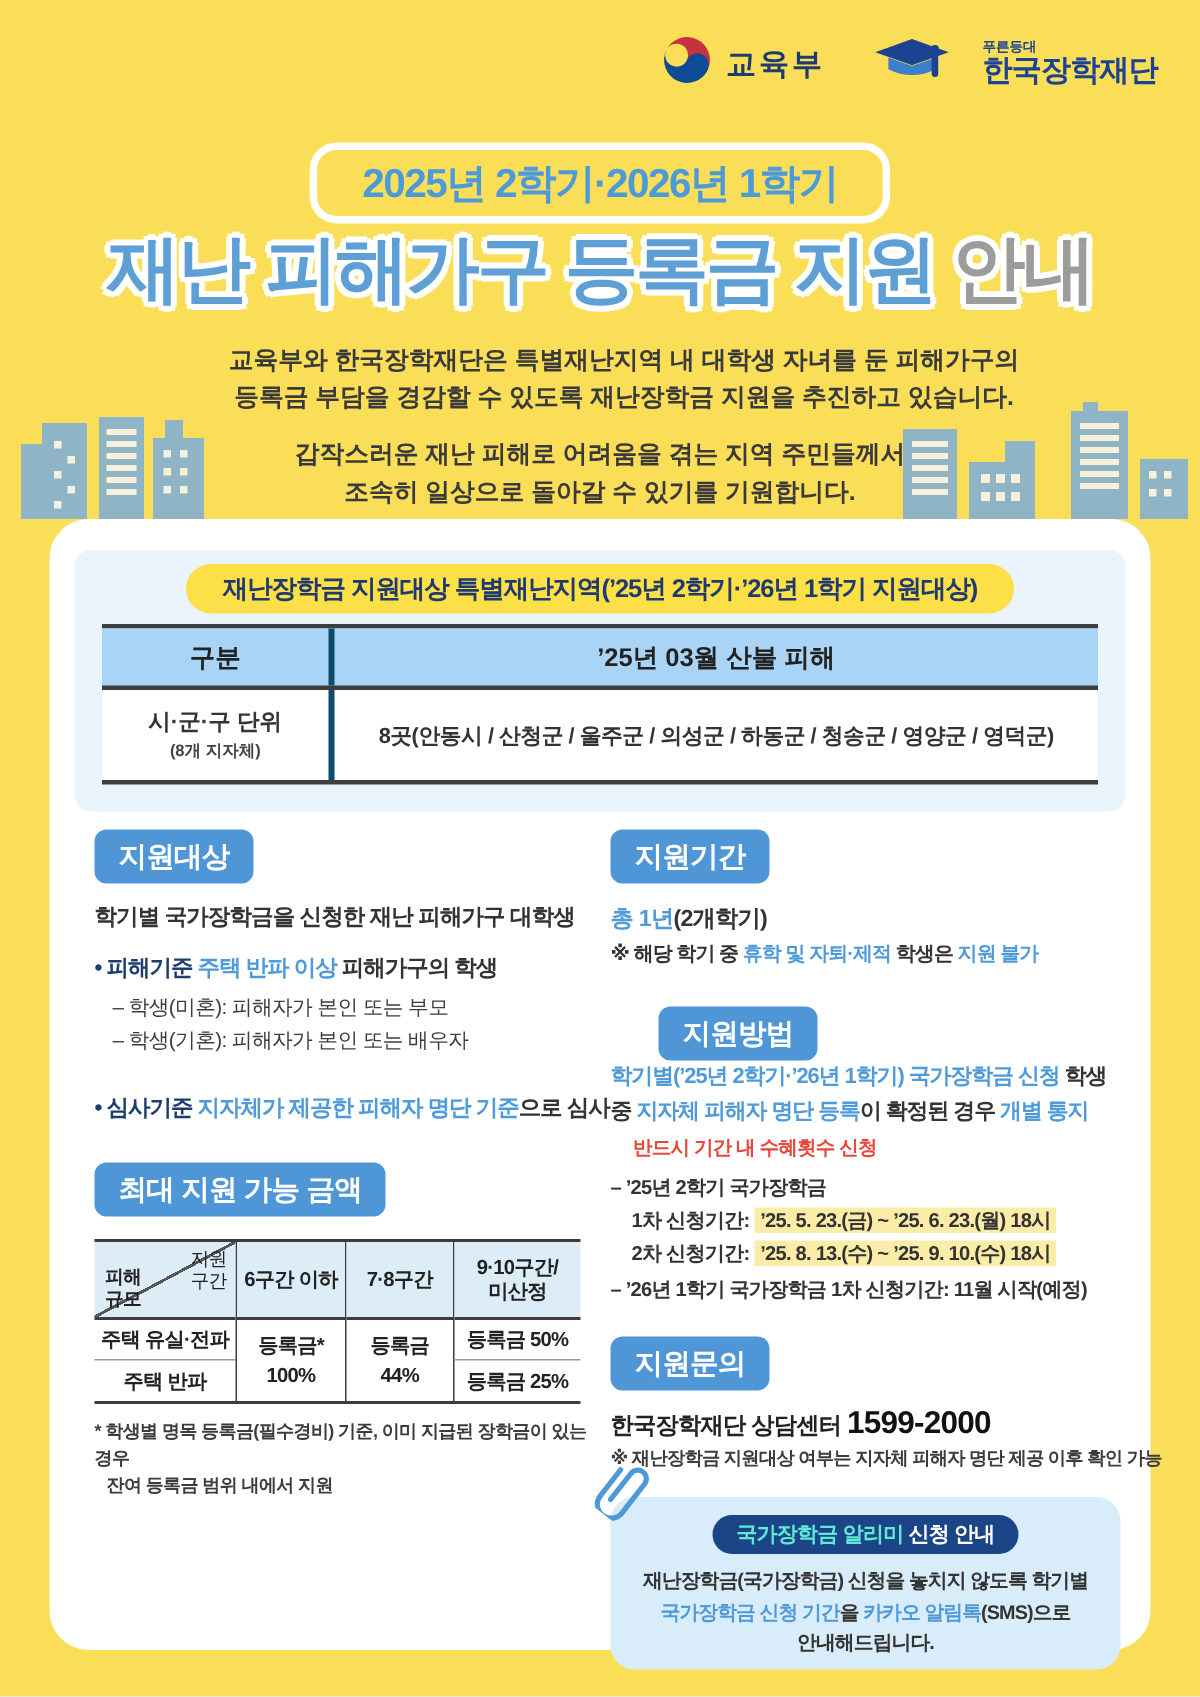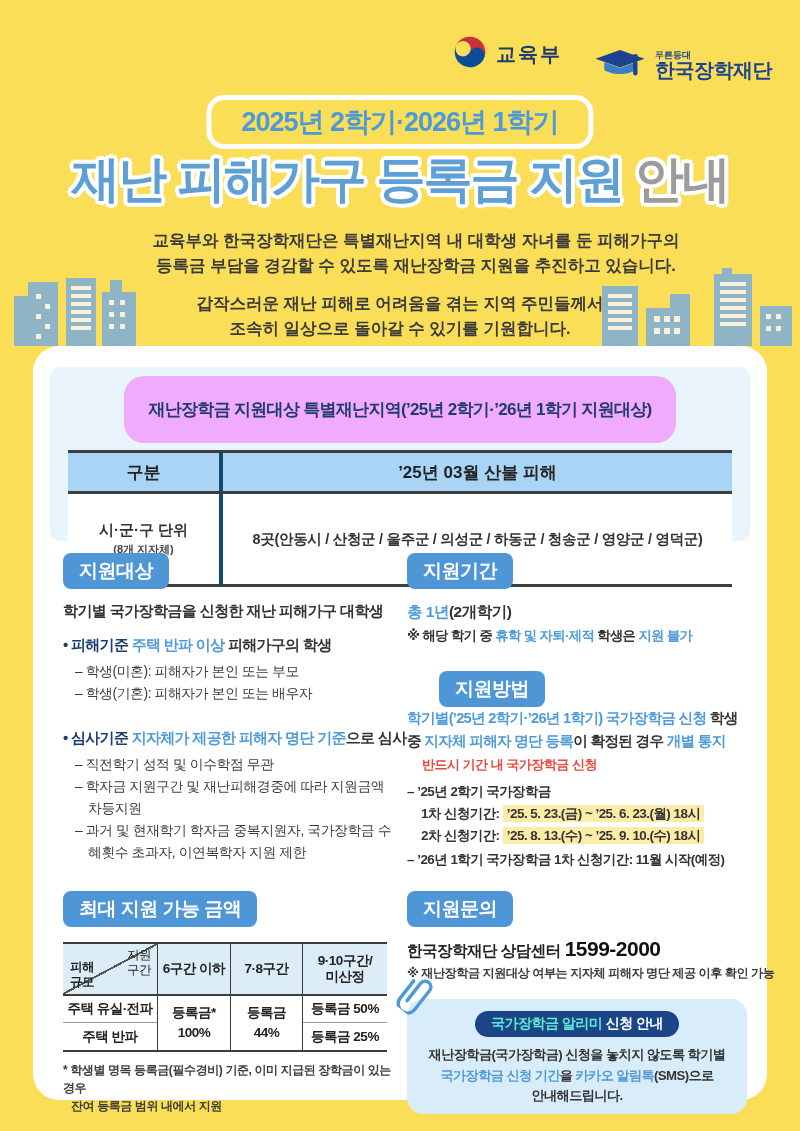--- a/index.html
+++ b/index.html
@@ -7,21 +7,21 @@
   body { font-family:"Liberation Sans","DejaVu Sans",sans-serif; }
   .page {
     position:relative; width:800px; height:1131px; margin:0 auto;
     background:#FBDE58; overflow:hidden;
   }
 
   
   .logos { position:absolute; top:22px; right:28px; display:flex; align-items:center; gap:30px; }
   .logo-moe { display:flex; align-items:center; gap:9px; }
   .logo-moe-label { font-size:20px; font-weight:800; color:#1F3C6E; letter-spacing:2px; }
-  .logo-kosaf { display:flex; align-items:center; gap:7px;margin-top:24px; }
+  .logo-kosaf { display:flex; align-items:center; gap:19px; }
   .logo-kosaf-text { display:flex; flex-direction:column; line-height:1.05; }
   .logo-kosaf-top { font-size:9px; font-weight:800; color:#1B4391; }
   .logo-kosaf-label { font-size:20px; font-weight:800; color:#1B4391; letter-spacing:-0.5px; }
 
   
   .semester-badge {
     position:absolute; top:95px; left:50%; transform:translateX(-50%);
     border:5px solid #fff; border-radius:18px; padding:4px 30px;
     font-size:27px; font-weight:800; color:#4C9BD8; letter-spacing:-1px; white-space:nowrap;
   }
@@ -40,25 +40,25 @@
   .intro2 { position:absolute; top:291px; width:100%; text-align:center;
     font-size:16.5px; font-weight:700; color:#3A3A3A; line-height:1.5; }
   .buildings-left  { position:absolute; left:14px;  top:268px; }
   .buildings-right { position:absolute; right:8px; top:268px; }
 
   
   .card { position:absolute; left:33px; top:346px; width:734px; height:754px;
     background:#fff; border-radius:26px; }
   .panel { position:absolute; left:17px; top:21px; width:700px; height:174px;
     background:#E9F4FC; border-radius:10px; text-align:center; }
-  .region-pill { display:inline-block; margin-top:9px; background:#f0abfc; border-radius:20px;
-    padding:22px 24px; font-size:17px; font-weight:800; color:#1E3A6E; letter-spacing:-0.7px; }
+  .region-pill { display:inline-block; margin-top:9px; background:#fde047; border-radius:20px;
+    padding:5px 24px; font-size:17px; font-weight:800; color:#1E3A6E; letter-spacing:-0.7px; }
   .region-table { margin:7px 18px 0 18px; border-top:3px solid #3D3D3D; border-bottom:3px solid #3D3D3D; background:#fff; }
   .region-thead { display:flex; background:#A9D4F5; border-bottom:3px solid #3D3D3D; height:41px; }
-  .region-tbody { display:flex; height:90px; }
+  .region-tbody { display:flex; height:60px; }
   .rt-c1 { width:155px; border-right:4px solid #0c4a6e; display:flex; flex-direction:column; align-items:center; justify-content:center; }
   .rt-c2 { flex:1; display:flex; align-items:center; justify-content:center; }
   .region-thead .rt-c1, .region-thead .rt-c2 { font-size:17px; font-weight:800; color:#222; }
   .rt-label { font-size:15px; font-weight:700; color:#333; }
   .rt-sub { font-size:11px; font-weight:600; color:#444; margin-top:2px; }
   .rt-value { font-size:14.5px; font-weight:600; color:#333; letter-spacing:-0.3px; }
 
   
   .col-left  { position:absolute; left:30px;  top:207px; width:338px; }
   .col-right { position:absolute; left:374px; top:207px; width:340px; }
@@ -278,25 +278,20 @@
         <div class="crit-items">
           <div>– 학생(미혼): 피해자가 본인 또는 부모</div>
           <div>– 학생(기혼): 피해자가 본인 또는 배우자</div>
         </div>
       </div>
 
       <div class="review-block">
         <div class="crit-main">
           <span class="crit-label">• 심사기준 </span><span class="crit-hl">지자체가 제공한 피해자 명단 기준</span><span class="crit-rest">으로 심사</span>
         </div>
-        <div class="crit-items">
-          <div>– 직전학기 성적 및 이수학점 무관</div>
-          <div>– 학자금 지원구간 및 재난피해경중에 따라 지원금액 차등지원</div>
-          <div>– 과거 및 현재학기 학자금 중복지원자, 국가장학금 수혜횟수 초과자, 이연복학자 지원 제한</div>
-        </div>
       </div>
 
       <div class="amount-badge"><span class="sec-badge">최대 지원 가능 금액</span></div>
 
       <div class="amount-table">
         <div class="at-col" style="width:94px">
           <div class="at-head at-diag">
             <span class="at-diag-top">지원
 구간</span>
             <span class="at-diag-bottom">피해
@@ -336,21 +331,21 @@
       </div>
       <div class="period-note">
         <span>※ 해당 학기 중 </span><span class="blue-kw">휴학 및 자퇴·제적</span><span> 학생은 </span><span class="blue-kw">지원 불가</span>
       </div>
 
       <div class="method-badge"><span class="sec-badge">지원방법</span></div>
       <div class="method-p">
         <span class="mp-blue">학기별(’25년 2학기·’26년 1학기) 국가장학금 신청</span><span class="mp-dark"> 학생 중 </span><span class="mp-blue">지자체 피해자 명단 등록</span><span class="mp-dark">이 확정된 경우 </span><span class="mp-blue">개별 통지</span>
       </div>
       <div class="method-warn">
-        <div class="w2">반드시 기간 내 국가장학금 신청</div>
+        <div class="w2">반드시 기간 내 수혜횟수 신청</div>
       </div>
       <div class="sched">
         <div class="sched-title">– ’25년 2학기 국가장학금</div>
         <div class="sched-row">
           <span>1차 신청기간: </span><span class="sched-hl">’25. 5. 23.(금) ~ ’25. 6. 23.(월) 18시</span>
         </div>
         <div class="sched-row">
           <span>2차 신청기간: </span><span class="sched-hl">’25. 8. 13.(수) ~ ’25. 9. 10.(수) 18시</span>
         </div>
         <div class="sched-title">– ’26년 1학기 국가장학금 1차 신청기간: 11월 시작(예정)</div>

